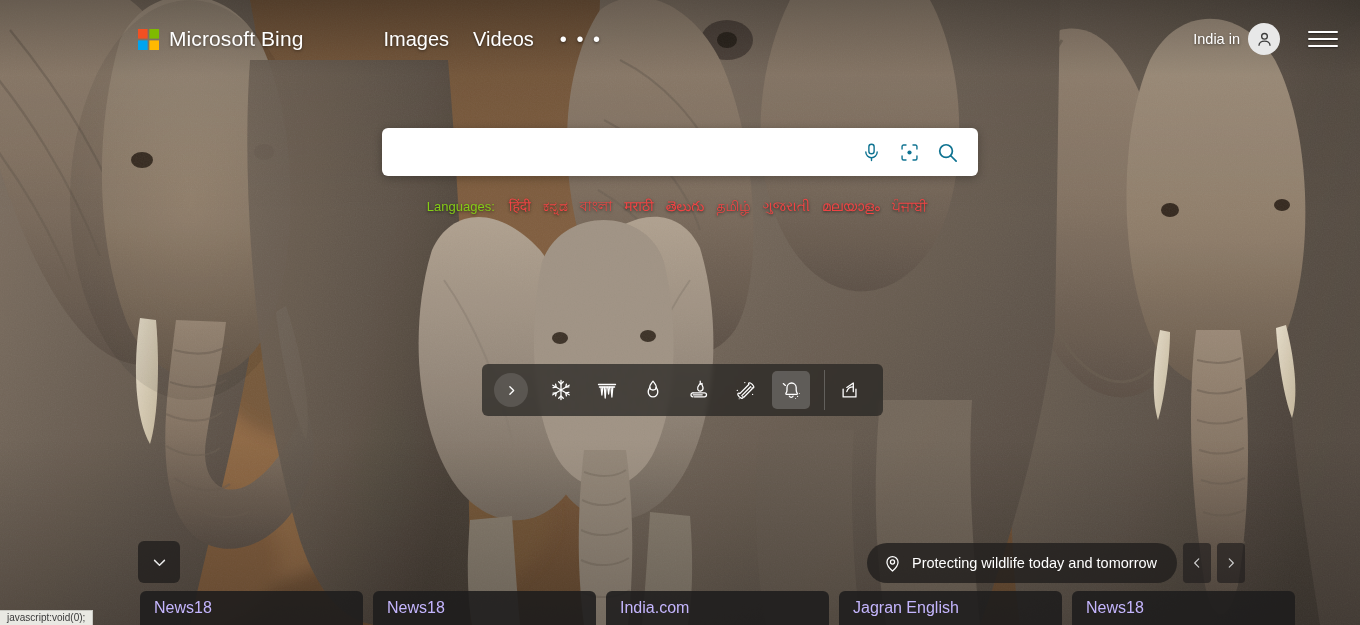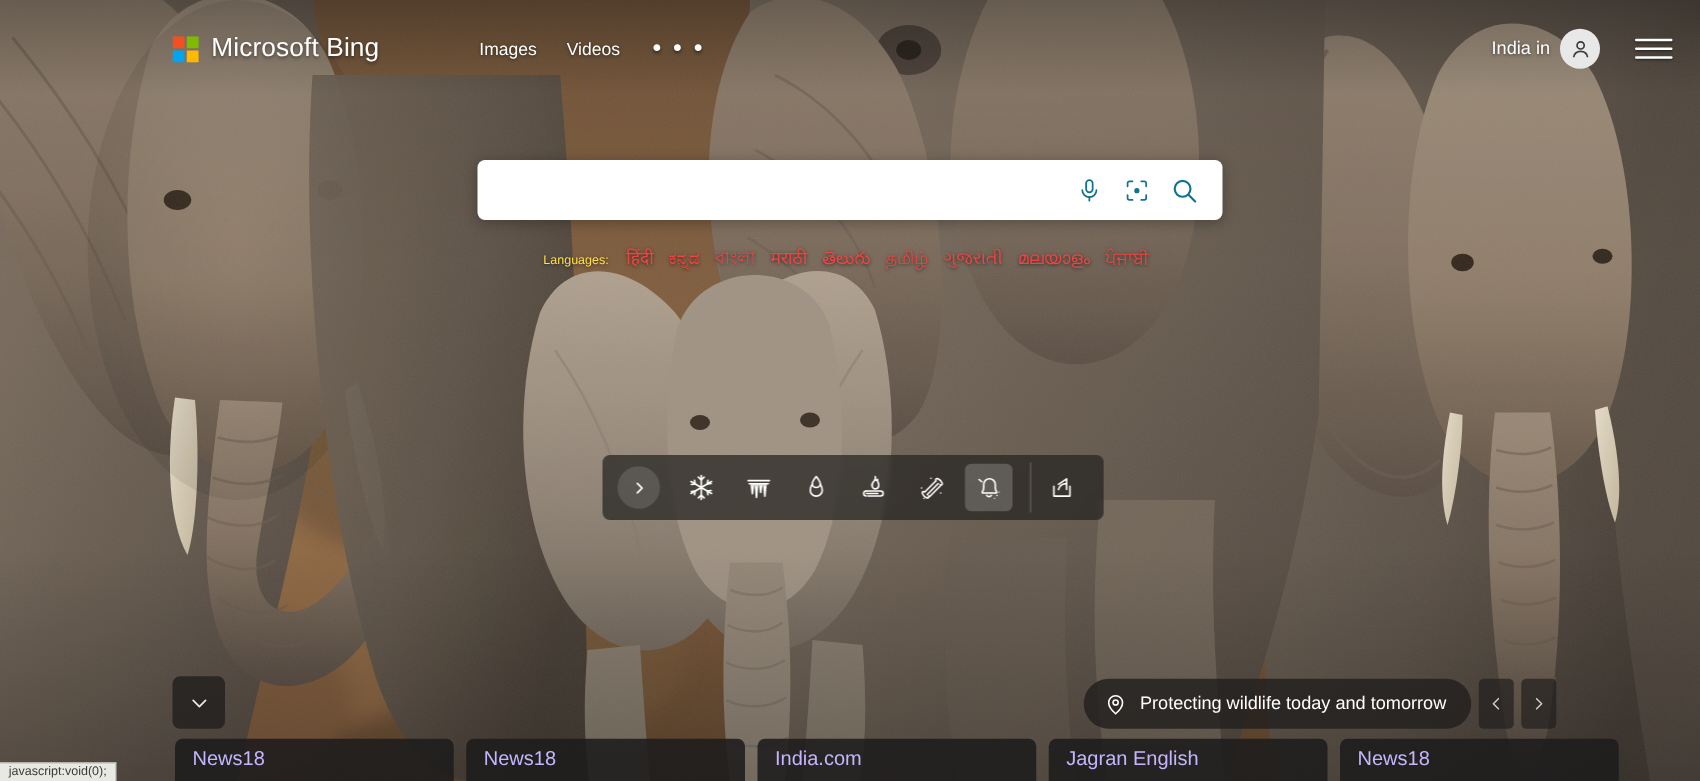--- a/index.html
+++ b/index.html
@@ -41,21 +41,21 @@
     text-decoration: none;
   }
   #ms-logo { width: 21px; height: 21px; display: block; }
   #brand-text {
     color: #ffffff; font-size: 21px; letter-spacing: .1px;
     text-shadow: 0 1px 3px rgba(0,0,0,.45);
     white-space: nowrap;
   }
   #nav { display: flex; align-items: center; margin-left: 68px; gap: 0; }
   .nav-item {
-    color: #ffffff; font-size: 14px; text-decoration: none;
+    color: #ffffff; font-size: 20px; text-decoration: none;
     padding: 6px 12px; white-space: nowrap;
     text-shadow: 0 1px 3px rgba(0,0,0,.5);
   }
   #nav-more {
     color: #fff; font-size: 20px; letter-spacing: 2px; line-height: 10px;
     padding: 6px 14px; text-shadow: 0 1px 3px rgba(0,0,0,.5);
   }
   #header-right {
     margin-left: auto; display: flex; align-items: center; gap: 0;
     padding-right: 22px;
@@ -105,21 +105,21 @@
   }
   #sb-search { margin-right: 12px; }
 
   
   #languages {
     margin-top: 19px;
     display: flex; align-items: baseline; gap: 0;
     white-space: nowrap;
   }
   #lang-label {
-    color: #fde047; font-size: 10px; margin-right: 8px;
+    color: #84cc16; font-size: 13px; margin-right: 8px;
     text-shadow: 0 1px 3px rgba(0,0,0,.6);
   }
   .lang-link {
     color: #ef4444; font-size: 14px; text-decoration: none;
     margin: 0 6px; text-shadow: 0 1px 3px rgba(0,0,0,.6);
   }
 
   
   #toolbar {
     position: absolute; left: 482px; top: 364px; z-index: 12;

